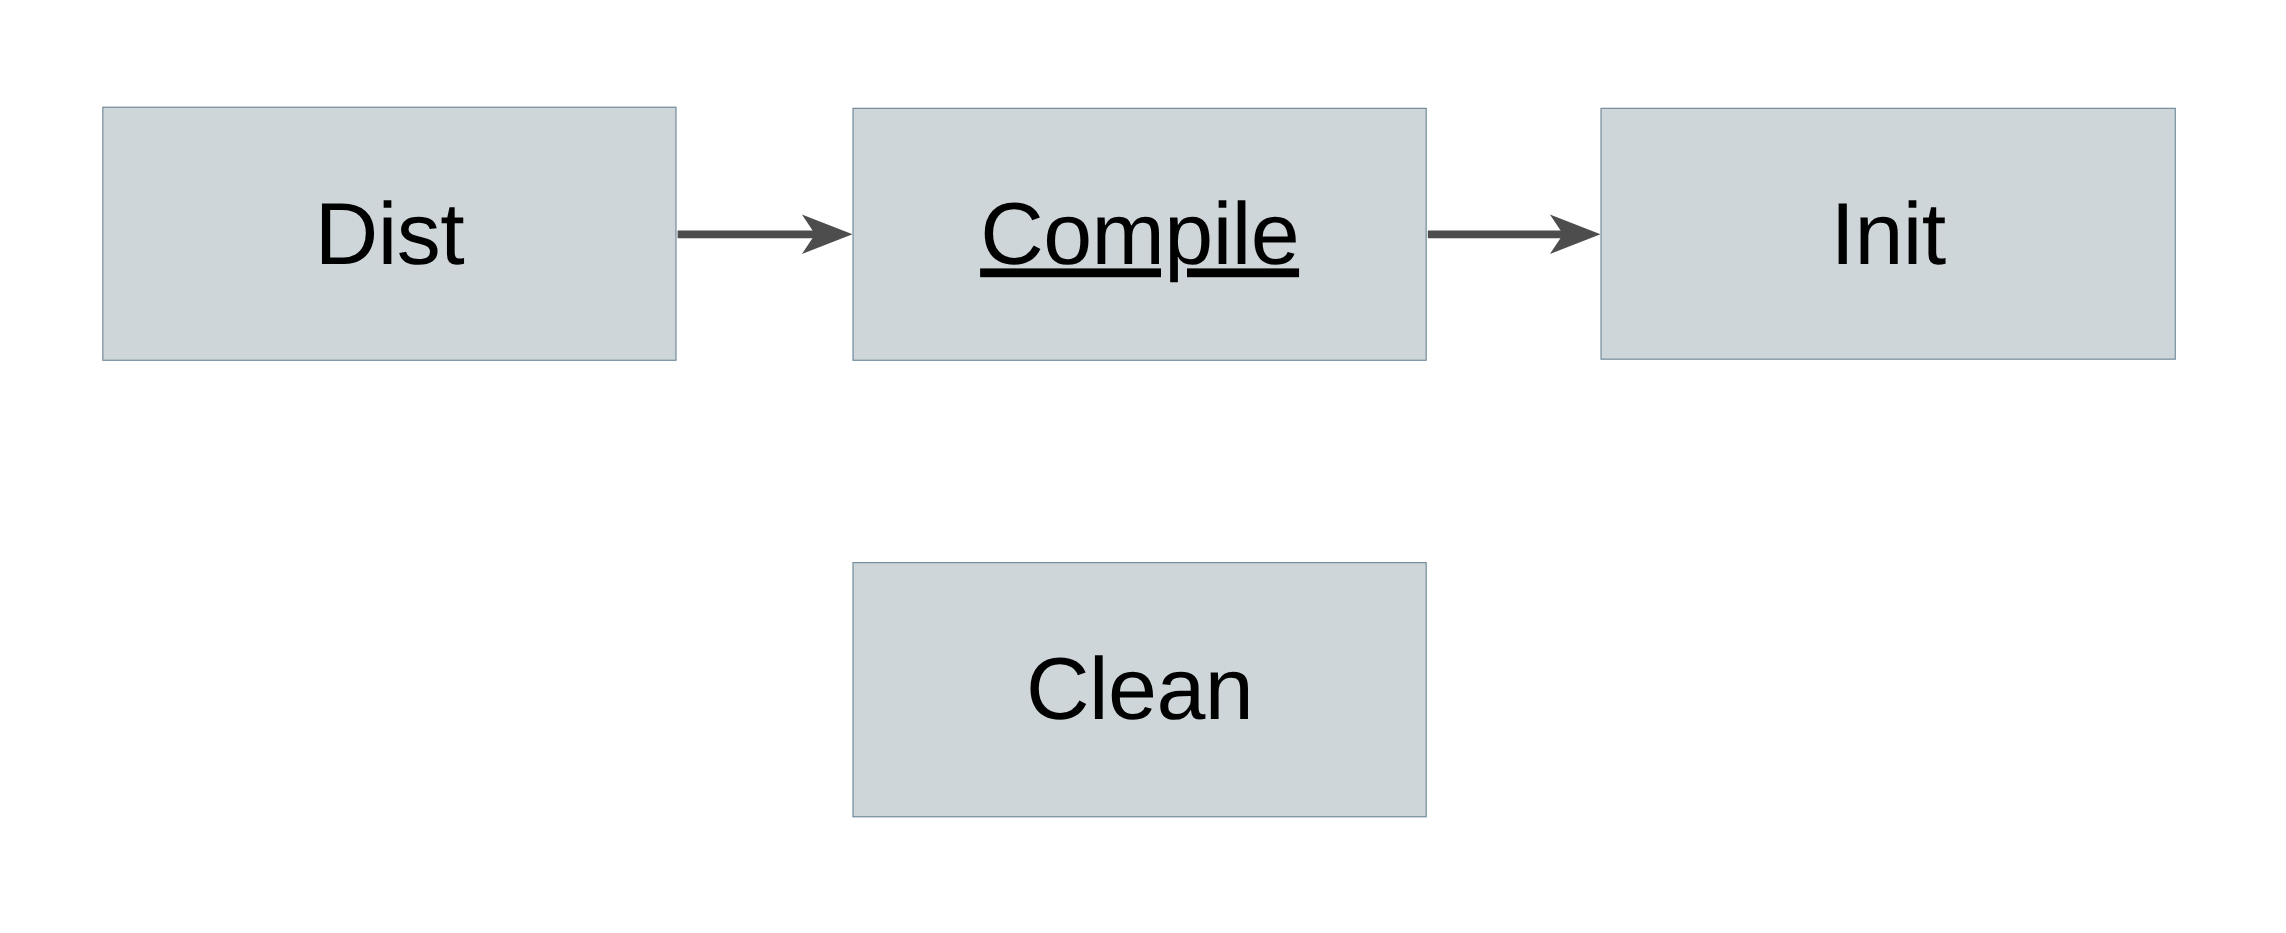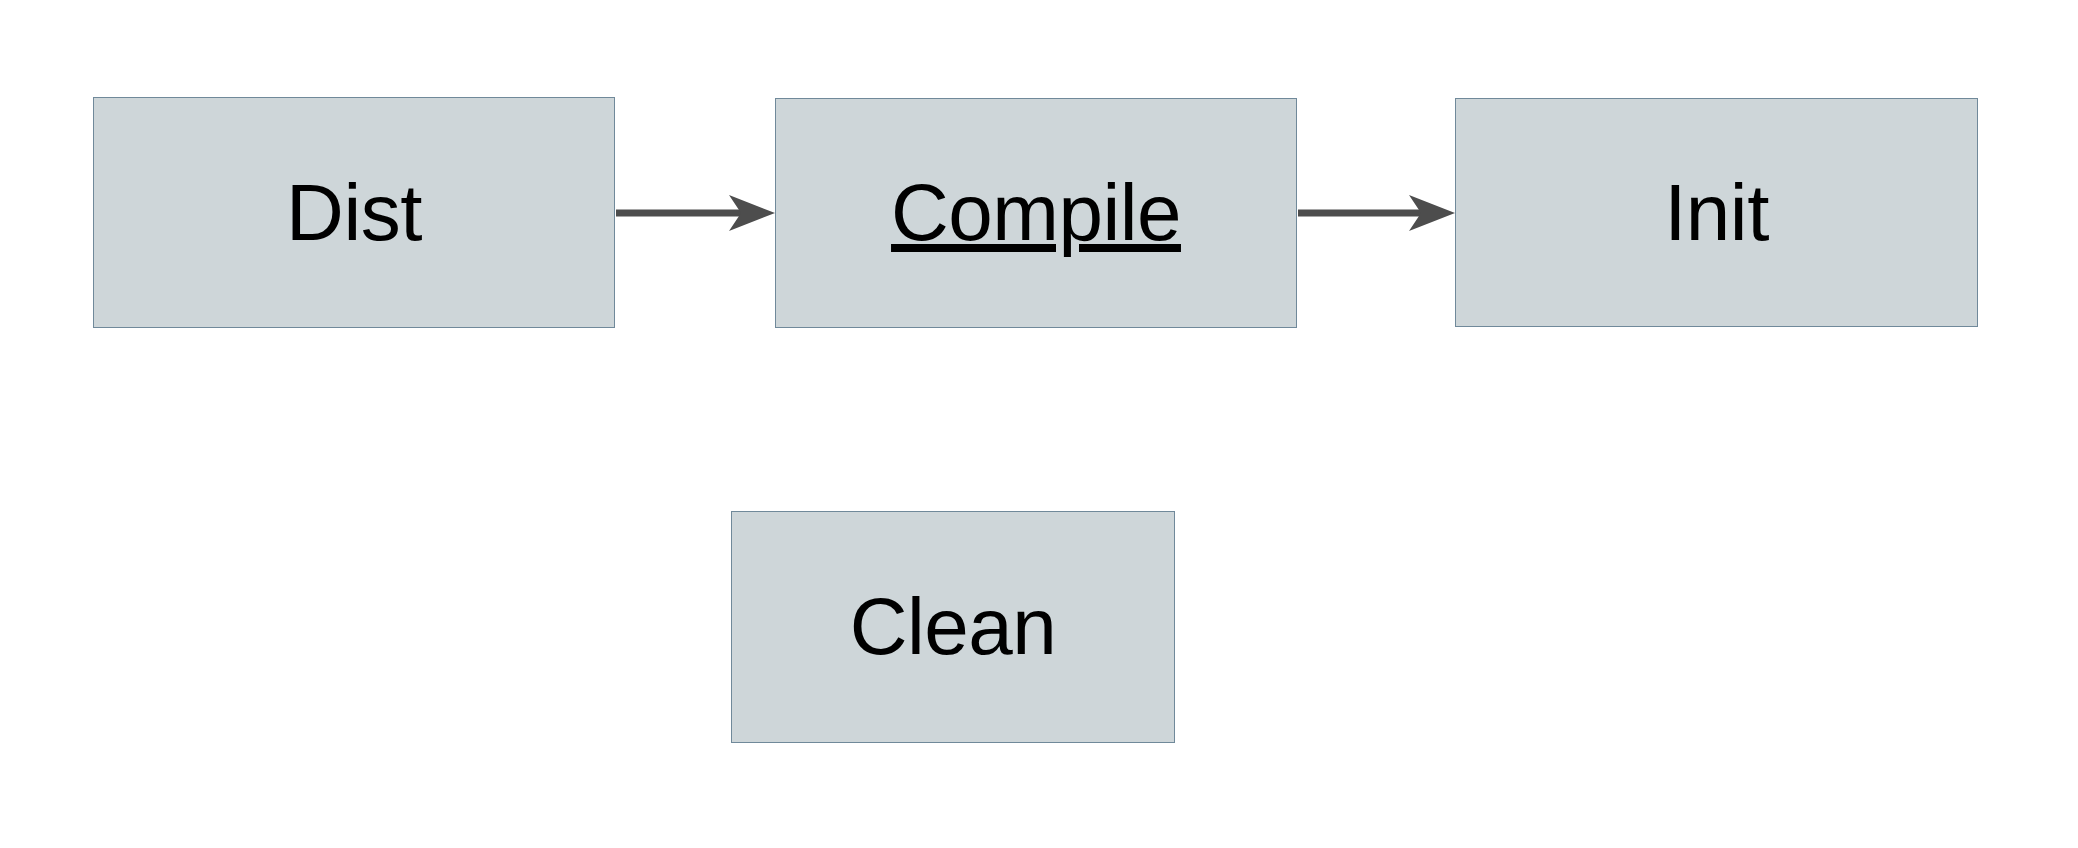--- a/index.html
+++ b/index.html
@@ -71,17 +71,17 @@
   </div>
 
   <div class="node" style="left:755px; top:98px; width:522px; height:230px;text-decoration:underline;">
     <span class="node-label">Compile</span>
   </div>
 
   <div class="node" style="left:1435px; top:98px; width:523px; height:229px;">
     <span class="node-label">Init</span>
   </div>
 
-  <div class="node" style="left:711px; top:511px; width:444px; height:232px;">
+  <div class="node" style="left:755px; top:511px; width:522px; height:232px;">
     <span class="node-label">Clean</span>
   </div>
 
 </div>
 
 </body></html>

